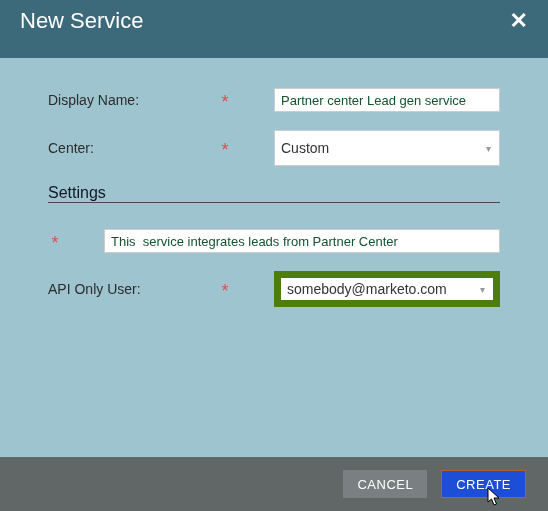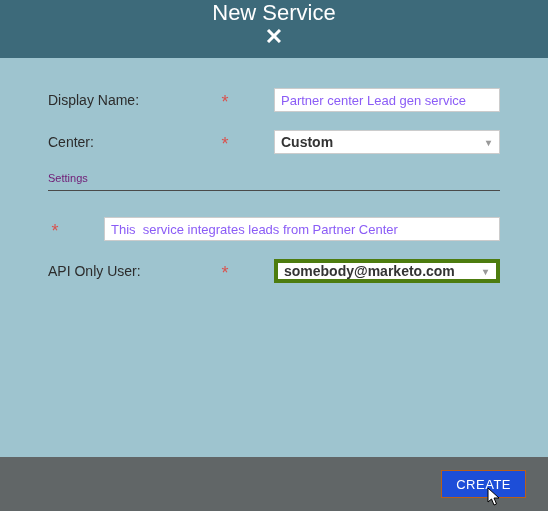--- a/index.html
+++ b/index.html
@@ -19,21 +19,20 @@
     box-shadow: 0 0 4px rgba(0,0,0,0.3);
   }
   .header {
     background: #3d6a7a;
     color: #fff;
     height: 58px;
     display: flex;
     align-items: center;
     justify-content: space-between;
     padding: 0 20px 17px 20px;
-    flex-direction: column;
   }
   .header-title {
     font-size: 22px;
     font-weight: 400;
   }
   .close-x {
     font-size: 22px;
     font-weight: bold;
     cursor: pointer;
     line-height: 1;
@@ -67,47 +66,45 @@
   .field {
     flex: 1;
   }
   .text-input {
     width: 100%;
     height: 24px;
     border: 1px solid #ccc;
     background: #fff;
     font-size: 13px;
     padding: 2px 6px;
-    color: #8b5cf6;
+    color: #14532d;
   }
   .select-wrap {
     width: 100%;
-    height: 24px;
+    height: 36px;
     background: #fff;
     border: 1px solid #ccc;
     display: flex;
     align-items: center;
     justify-content: space-between;
     padding: 0 8px 0 6px;
     font-size: 14px;
     color: #333;
     cursor: pointer;
-    font-weight: bold;
   }
   .select-wrap.active {
-    border: 4px solid #4d7c0f;
+    border: 7px solid #4d7c0f;
   }
   .select-caret {
     font-size: 10px;
     color: #999;
   }
   .section-title {
-    font-size: 11px;
-    color: #701a75;
-    padding-bottom: 6px;
+    font-size: 16px;
+    color: #0f172a;
     border-bottom: 1px solid #4a4a4a;
     margin-top: 10px;
     margin-bottom: 26px;
   }
   .footer {
     background: #616667;
     height: 54px;
     display: flex;
     align-items: center;
     justify-content: flex-end;
@@ -185,20 +182,21 @@
         <div class="select-wrap active">
           <span>somebody@marketo.com</span>
           <span class="select-caret">▾</span>
         </div>
       </div>
     </div>
 
   </div>
 
   <div class="footer">
+    <button class="btn btn-cancel">CANCEL</button>
     <button class="btn btn-create">CREATE</button>
   </div>
 
 </div>
 
 <svg class="cursor" width="20" height="22">
   <path d="M4 1 L4 15 L7.5 12 L10 18 L12.5 17 L10 11 L15 11 Z" fill="#fff" stroke="#000" stroke-width="1"></path>
 </svg>
 
 </body></html>

